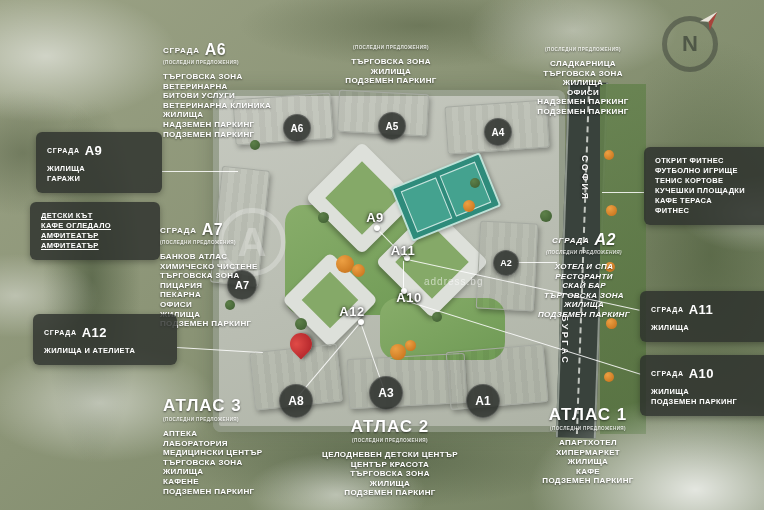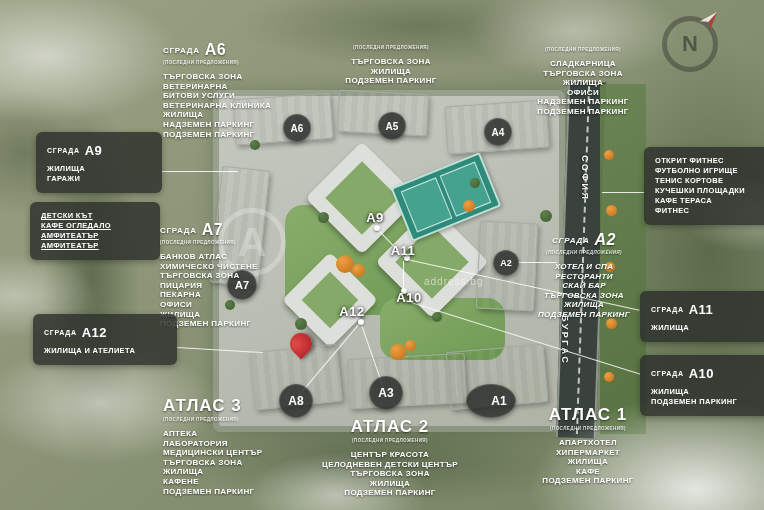--- a/index.html
+++ b/index.html
@@ -171,21 +171,21 @@
   <div class="cdot" style="left:401px;top:288px;"></div>
   <div class="cdot" style="left:358px;top:319px;"></div>
 
   <div class="chip s26" style="left:283px;top:114px;">A6</div>
   <div class="chip s26" style="left:378px;top:112px;">A5</div>
   <div class="chip s26" style="left:484px;top:118px;">A4</div>
   <div class="chip s28" style="left:227px;top:270px;">A7</div>
   <div class="chip s24" style="left:493px;top:250px;">A2</div>
   <div class="chip s32" style="left:279px;top:384px;">A8</div>
   <div class="chip s32" style="left:369px;top:376px;">A3</div>
-  <div class="chip s32" style="left:466px;top:384px;padding-left:16px;">A1</div>
+  <div class="chip s32" style="left:466px;top:384px;">A1</div>
 
   <div class="plain-badge" style="left:375px;top:217px;">A9</div>
   <div class="plain-badge" style="left:403px;top:250px;">A11</div>
   <div class="plain-badge" style="left:409px;top:297px;">A10</div>
   <div class="plain-badge" style="left:352px;top:311px;">A12</div>
 
   <div class="pin"></div>
 
   <div class="callout" style="left:163px;top:41px;width:128px;">
     <div class="c-title"><span class="c-prefix">СГРАДА</span><span class="c-code">A6</span></div>
@@ -272,22 +272,22 @@
         <div class="c-item">ЖИЛИЩА</div>
         <div class="c-item">КАФЕНЕ</div>
         <div class="c-item">ПОДЗЕМЕН ПАРКИНГ</div>
       </div>
   </div>
 
   <div class="callout center" style="left:300px;top:417px;width:180px;">
     <div class="atlas-title">АТЛАС 2</div>
     <div class="c-sub">(ПОСЛЕДНИ ПРЕДЛОЖЕНИЯ)</div>
     <div class="c-items">
+        <div class="c-item">ЦЕЛОДНЕВЕН ДЕТСКИ ЦЕНТЪР</div>
         <div class="c-item">ЦЕНТЪР КРАСОТА</div>
-        <div class="c-item">ЦЕЛОДНЕВЕН ДЕТСКИ ЦЕНТЪР</div>
         <div class="c-item">ТЪРГОВСКА ЗОНА</div>
         <div class="c-item">ЖИЛИЩА</div>
         <div class="c-item">ПОДЗЕМЕН ПАРКИНГ</div>
       </div>
   </div>
 
   <div class="callout center" style="left:518px;top:405px;width:140px;text-align:center;">
     <div class="atlas-title">АТЛАС 1</div>
     <div class="c-sub">(ПОСЛЕДНИ ПРЕДЛОЖЕНИЯ)</div>
     <div class="c-items">

